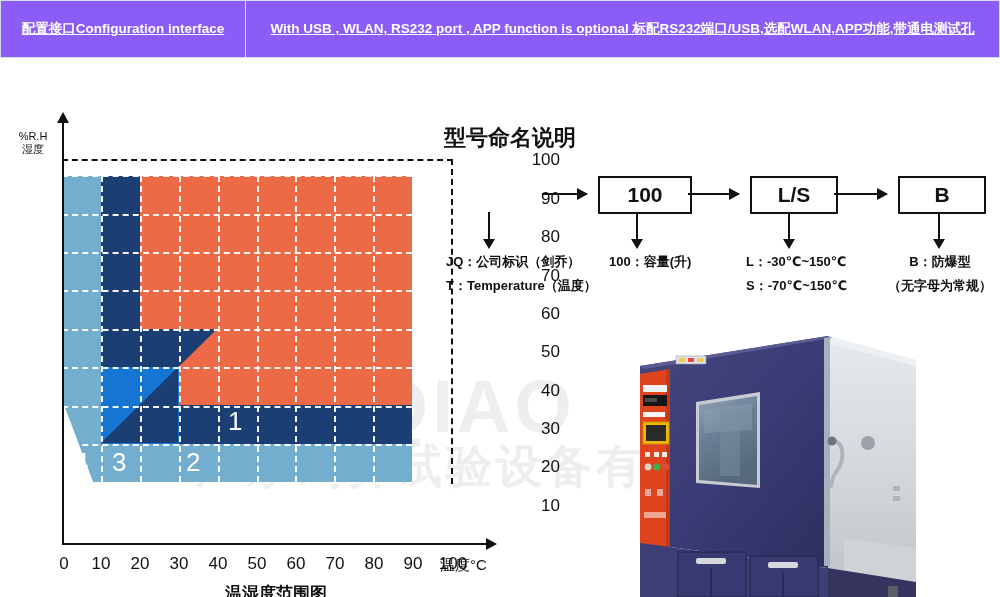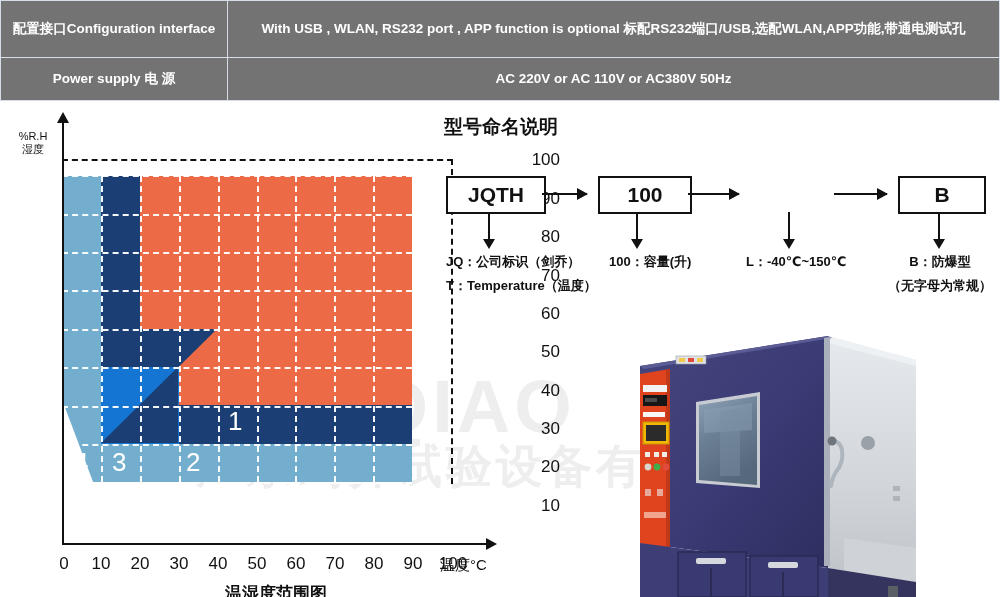--- a/index.html
+++ b/index.html
@@ -8,28 +8,29 @@
     background:#ffffff;
     font-family:"Liberation Sans","DejaVu Sans",sans-serif;
   }
 
   
   .spec-table{
     position:absolute;left:0;top:0;width:1000px;
     border-collapse:collapse;table-layout:fixed;
   }
   .spec-table td{
-    background:#737373;
+    background:#8b5cf6;
     color:#ffffff;
     text-align:center;
     vertical-align:middle;
     font-weight:bold;
     border:1px solid #d6dce8;
-    padding:5px 9px;
+    padding:5px 18px;
     line-height:1.45;
+    text-decoration:underline;
   }
   .spec-label{width:208px;font-size:13.5px;}
   .spec-value{font-size:13.5px;}
   .row-a td{height:46px;}
   .row-b td{height:32px;}
 
   
   .chart-wrap{
     position:absolute;left:0;top:104px;width:560px;height:493px;
   }
@@ -106,21 +107,21 @@
   .wm{
     position:absolute;pointer-events:none;color:#eeeeee;
     font-weight:bold;white-space:nowrap;user-select:none;
   }
   .wm-en{left:186px;top:364px;font-size:74px;letter-spacing:4px;}
   .wm-cn{left:196px;top:436px;font-size:46px;letter-spacing:4px;}
 
   
   .model{position:absolute;left:440px;top:110px;width:560px;height:215px;}
   .model-title{
-    position:absolute;left:4px;top:4px;font-size:19px;font-weight:bold;color:#111;
+    position:absolute;left:4px;top:13px;font-size:22px;font-weight:bold;color:#111;
   }
   .mbox{
     position:absolute;border:2px solid #111;background:#fff;
     display:flex;align-items:center;justify-content:center;
     font-size:21px;font-weight:bold;color:#111;height:34px;
   }
   .harrow{position:absolute;height:2px;background:#111;}
   .harrow:after{
     content:"";position:absolute;right:-1px;top:-5px;width:0;height:0;
     border-top:6px solid transparent;border-bottom:6px solid transparent;
@@ -139,24 +140,20 @@
   .photo{position:absolute;left:600px;top:300px;width:400px;height:297px;overflow:hidden;}
 </style>
 </head>
 <body>
 
 <table class="spec-table">
   <tbody>
       <tr class="row-a">
     <td class="spec-label">配置接口Configuration interface</td>
     <td class="spec-value">With USB , WLAN, RS232  port , APP function is optional 标配RS232端口/USB,选配WLAN,APP功能,带通电测试孔</td>
-  </tr>
-  <tr class="row-b">
-    <td class="spec-label">Power supply 电 源</td>
-    <td class="spec-value">AC 220V or AC 110V or AC380V 50Hz</td>
   </tr>
 </tbody>
   </table>
 
 <div class="wm wm-en">JIANQIAO</div>
 <div class="wm wm-cn">广东剑乔试验设备有限公司</div>
 
 <div class="chart-wrap">
   <div class="chart-inner">
 
@@ -238,22 +235,22 @@
     <div class="xtick" style="left:413px;">90</div>
     <div class="xtick" style="left:453px;">100</div>
 
     <div class="chart-caption">温湿度范围图</div>
   </div>
 </div>
 
 <div class="model">
   <div class="model-title">型号命名说明</div>
 
-  <div class="mbox" style="left:6px;top:66px;width:96px;">JQTH</div>
   <div class="mbox" style="left:158px;top:66px;width:90px;">100</div>
+  <div class="mbox" style="left:310px;top:66px;width:84px;">L/S</div>
   <div class="mbox" style="left:458px;top:66px;width:84px;">B</div>
 
   <div class="harrow" style="left:102px;top:83px;width:45px;"></div>
   <div class="harrow" style="left:248px;top:83px;width:51px;"></div>
   <div class="harrow" style="left:394px;top:83px;width:53px;"></div>
 
   <div class="varrow" style="left:48px;top:102px;height:28px;"></div>
   <div class="varrow" style="left:196px;top:102px;height:28px;"></div>
   <div class="varrow" style="left:348px;top:102px;height:28px;"></div>
   <div class="varrow" style="left:498px;top:102px;height:28px;"></div>
@@ -261,21 +258,22 @@
   <div class="mlegend" style="left:6px;top:140px;">
     <div>JQ：公司标识（剑乔）</div>
     <div>T：Temperature（温度）</div>
   </div>
 
   <div class="mlegend" style="left:169px;top:140px;">
     <div>100：容量(升)</div>
   </div>
 
   <div class="mlegend" style="left:306px;top:140px;">
-    <div>L：-40℃~150℃</div>
+    <div>L：-30℃~150℃</div>
+    <div>S：-70℃~150℃</div>
   </div>
 
   <div class="mlegend center" style="left:438px;top:140px;width:124px;">
     <div>B：防爆型</div>
     <div>（无字母为常规）</div>
   </div>
 </div>
 
 <div class="photo">
   <svg width="400" height="297" viewBox="0 0 400 297">

